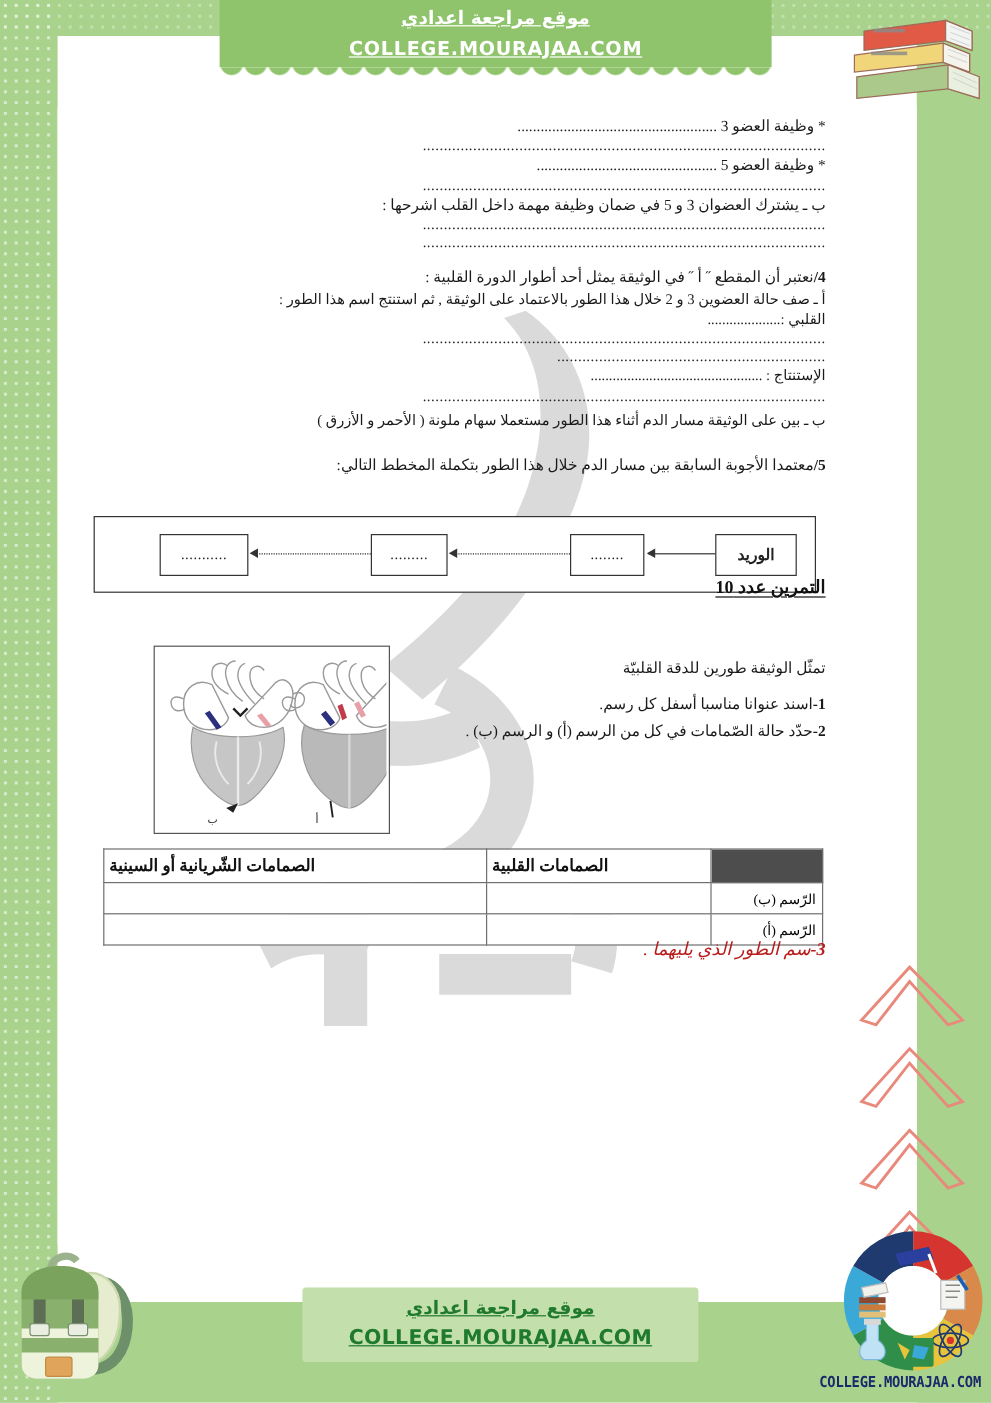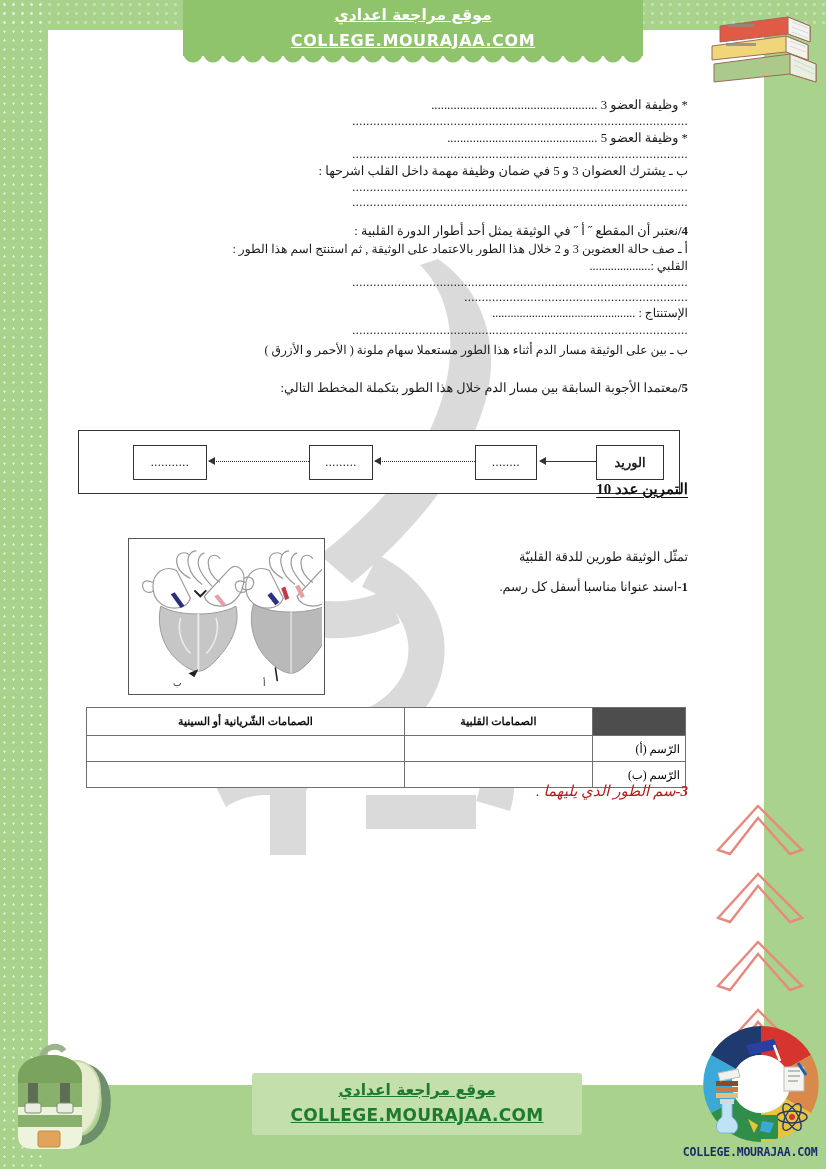--- a/index.html
+++ b/index.html
@@ -104,21 +104,21 @@
      border:1.4px solid #555;background:#fff;}
   .fig svg{display:block;}
   .fig-cap{position:absolute;bottom:6px;font-size:9px;color:#222;direction:rtl;}
   .fig-cap.b{left:44px;}
   .fig-cap.a{left:134px;}
 
   
   table.sv{position:absolute;left:86px;top:707px;width:600px;border-collapse:collapse;
      direction:rtl;}
   table.sv th,table.sv td{border:1px solid #6f6f6f;height:23px;}
-  table.sv th{font-size:11px;font-weight:bold;color:#111;text-align:center;
+  table.sv th{font-size:14px;font-weight:bold;color:#111;text-align:left;
      background:#fff;padding:2px 4px;}
   table.sv th.dark{background:#4d4d4d;width:82px;}
   table.sv td.rowlbl{font-size:11.6px;text-align:right;padding:1px 5px;width:82px;}
   table.sv td.blank{background:#fff;}
 
   .q3{position:absolute;right:138px;top:782px;direction:rtl;font-size:15px;
       font-weight:bold;color:#b91c1c;font-style:italic;}
   .q3 .body{font-weight:normal;}
 
   
@@ -233,20 +233,21 @@
     </div>
   </div>
 
   <div class="ex-head">التمرين عدد 10</div>
 
   <div class="doc" style="top:548px;">
     <div class="line">تمثّل الوثيقة  طورين للدقة القلبيّة</div>
     <div class="gap12"></div>
     <div class="line"><span class="numbold">1-</span><span>اسند عنوانا مناسبا أسفل كل رسم.</span></div>
     <div class="gap4"></div>
+    <div class="line"><span class="numbold">2-</span><span>حدّد حالة الصّمامات في كل من الرسم (أ) و الرسم (ب) .</span></div>
   </div>
 
   <div class="fig">
     <svg viewBox="0 0 195 155" width="193" height="153" aria-hidden="true">
       <g id="heartA" transform="translate(6,10)">
         <path d="M42 22 C30 16 18 24 18 38 C18 52 28 60 40 60 C48 60 54 56 56 50 Z" fill="none" stroke="#9a9a9a" stroke-width="1.2"></path>
         <path d="M18 34 C10 30 6 34 8 40 C10 45 16 45 19 42" fill="none" stroke="#9a9a9a" stroke-width="1.2"></path>
         <path d="M55 6 C50 2 42 4 42 12 C42 20 48 26 56 30" fill="none" stroke="#9a9a9a" stroke-width="1.2"></path>
         <path d="M62 2 C56 2 52 8 54 16 C56 26 62 32 68 36" fill="none" stroke="#9a9a9a" stroke-width="1.2"></path>
         <path d="M70 4 C64 6 62 14 66 22 C70 30 74 34 78 38" fill="none" stroke="#9a9a9a" stroke-width="1.2"></path>
@@ -286,26 +287,26 @@
   <table class="sv">
     <thead>
       <tr>
         <th class="dark"></th>
         <th>الصمامات القلبية</th>
         <th>الصمامات الشّريانية أو السينية</th>
       </tr>
     </thead>
     <tbody>
       <tr>
-        <td class="rowlbl">الرّسم (أ)</td>
+        <td class="rowlbl">الرّسم (ب)</td>
         <td class="blank"></td>
         <td class="blank"></td>
       </tr>
       <tr>
-        <td class="rowlbl">الرّسم (ب)</td>
+        <td class="rowlbl">الرّسم (أ)</td>
         <td class="blank"></td>
         <td class="blank"></td>
       </tr>
     </tbody>
   </table>
 
   <div class="q3"><span>3-</span><span class="body">سم الطور الذي يليهما .</span></div>
 
   <div class="chev c1">
     <svg viewBox="0 0 96 62" width="96" height="62" aria-hidden="true">

